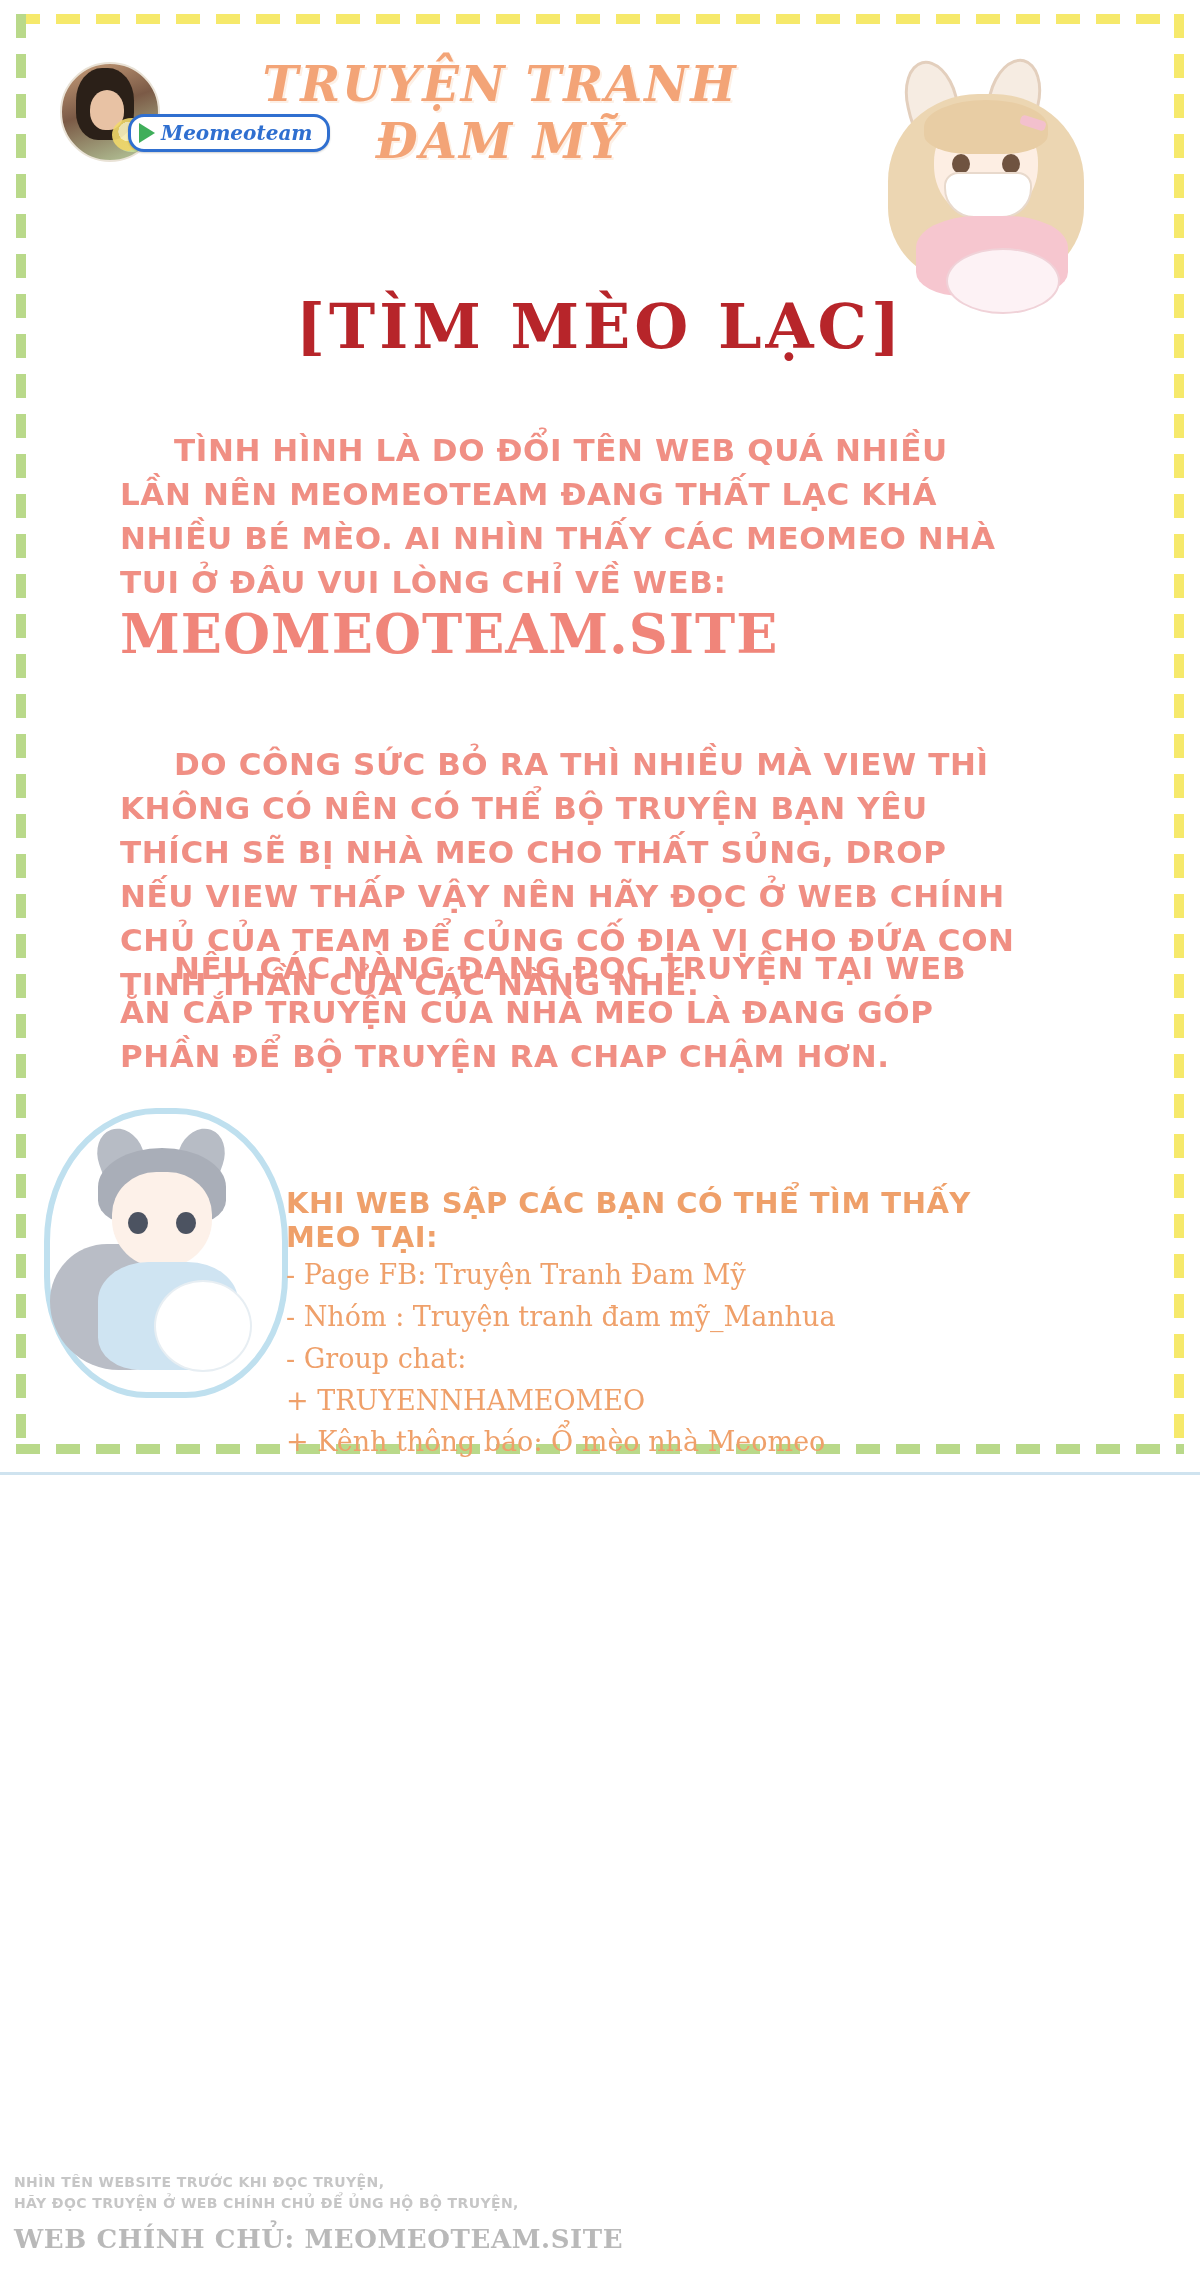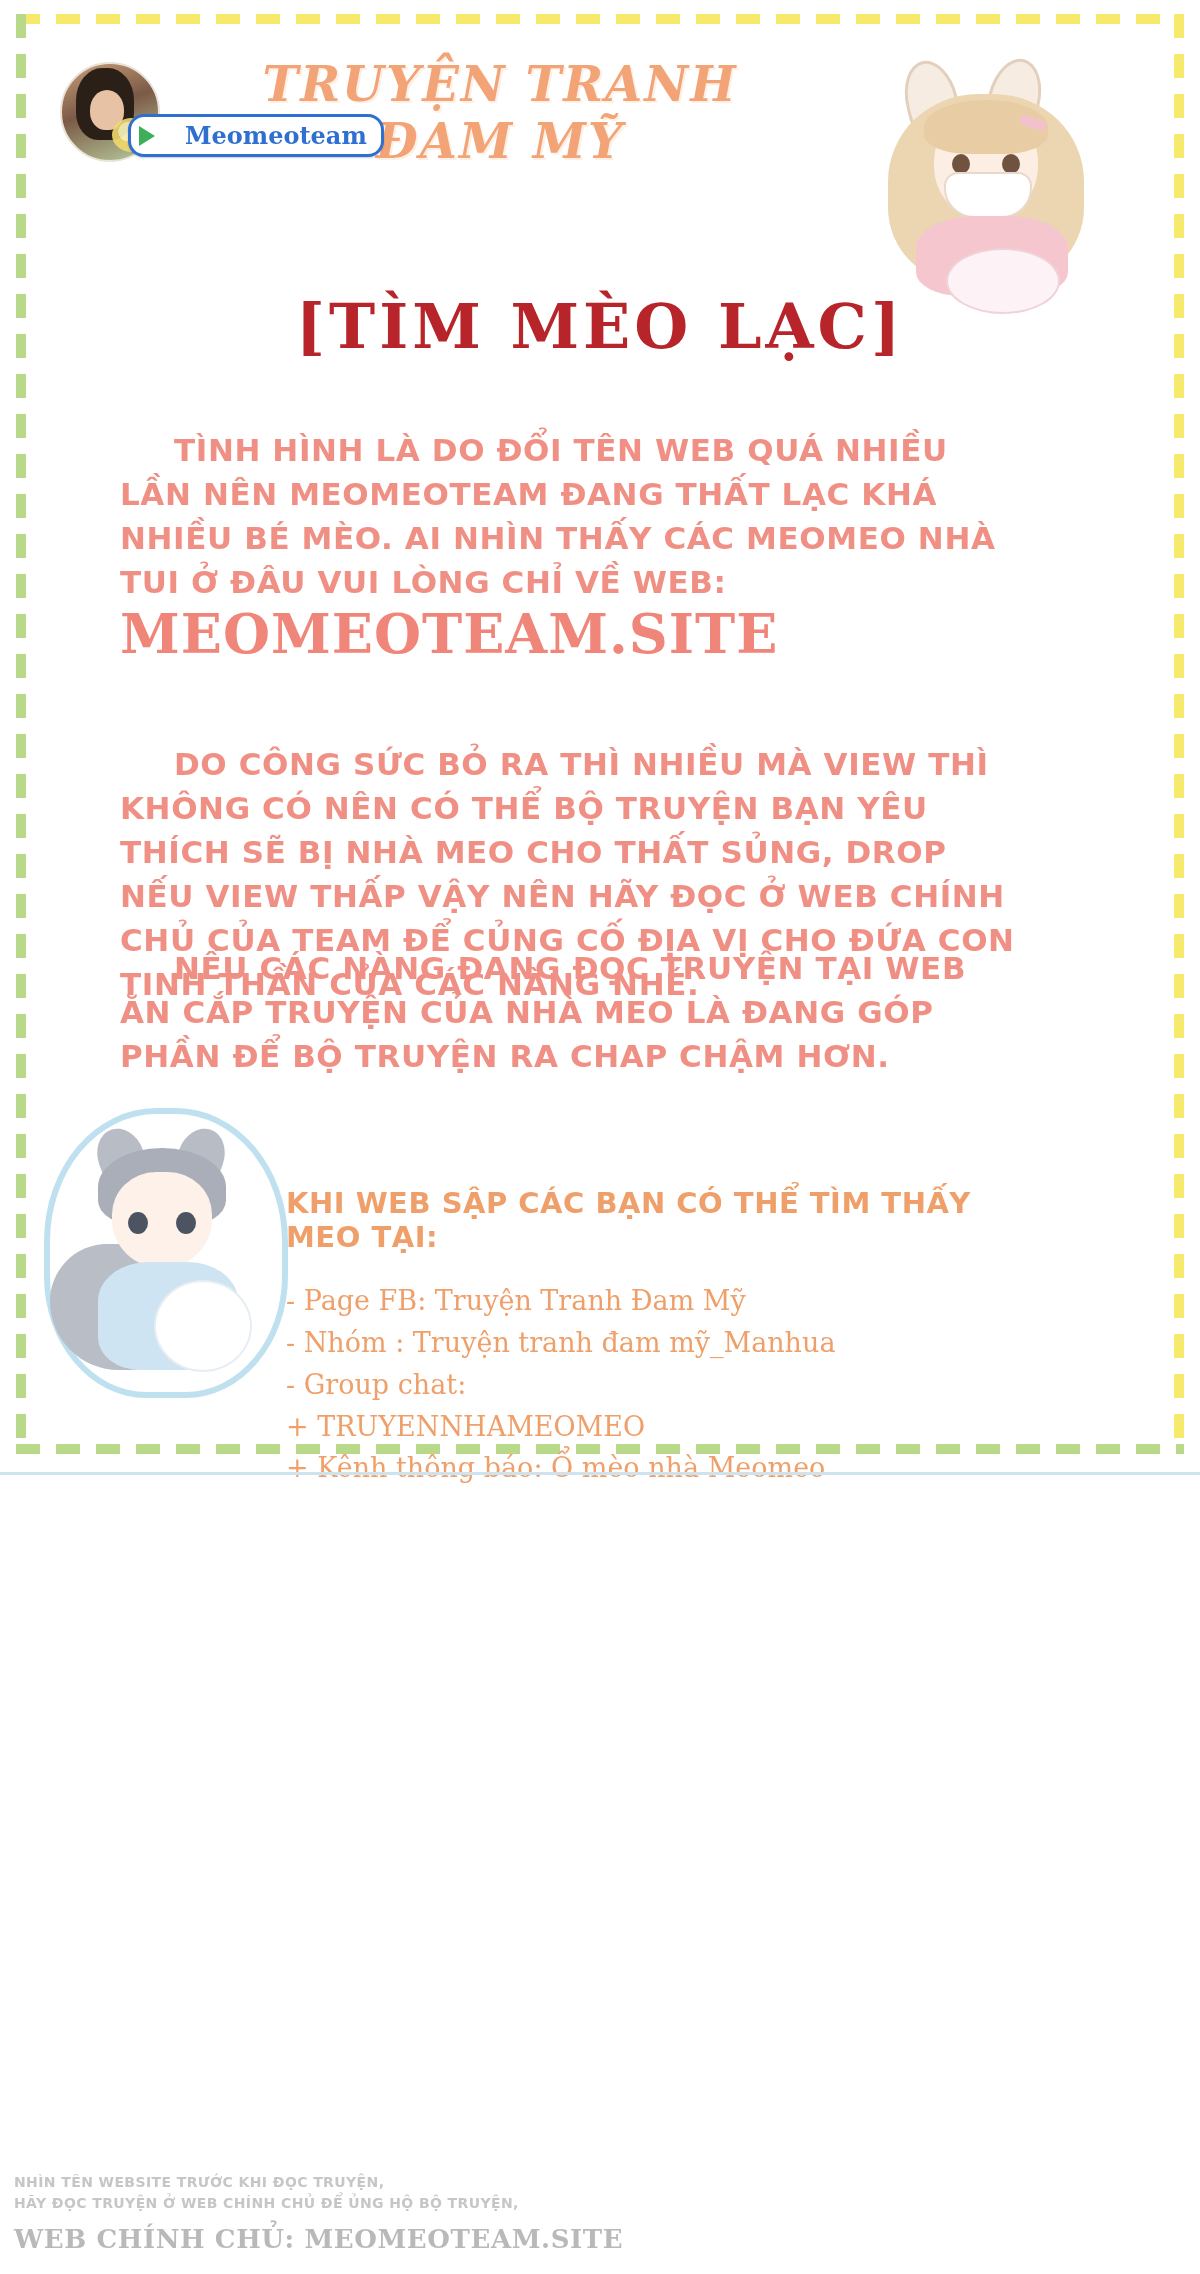--- a/index.html
+++ b/index.html
@@ -118,24 +118,24 @@
   }
   .brand-badge .tri {
     width: 0; height: 0;
     border-left: 16px solid #3fae5a;
     border-top: 10px solid transparent;
     border-bottom: 10px solid transparent;
   }
   .brand-badge .brand-text {
     font-family: "DejaVu Serif", serif;
     font-weight: bold;
-    font-size: 24px;
+    font-style: italic;
+    font-size: 20px;
     color: #2f6fd0;
     white-space: nowrap;
-    margin-left: 24px;
   }
   .site-title {
     position: absolute;
     left: 180px;
     top: 28px;
     width: 560px;
     text-align: center;
     color: #f3a477;
     font-family: "DejaVu Serif", serif;
     font-weight: bold;
@@ -346,21 +346,21 @@
     top: 1186px;
     width: 760px;
     color: #efa06a;
     font-family: "DejaVu Sans", sans-serif;
   }
   .contact .c-title {
     font-weight: bold;
     font-size: 29px;
     letter-spacing: .5px;
     text-transform: uppercase;
-    margin-bottom: 26px;
+    margin-bottom: 0;
   }
   .contact .c-line {
     font-size: 27px;
     line-height: 1.55;
     font-family: "DejaVu Serif", serif;
   }
 
   
   .bottom-rule {
     position: absolute;

